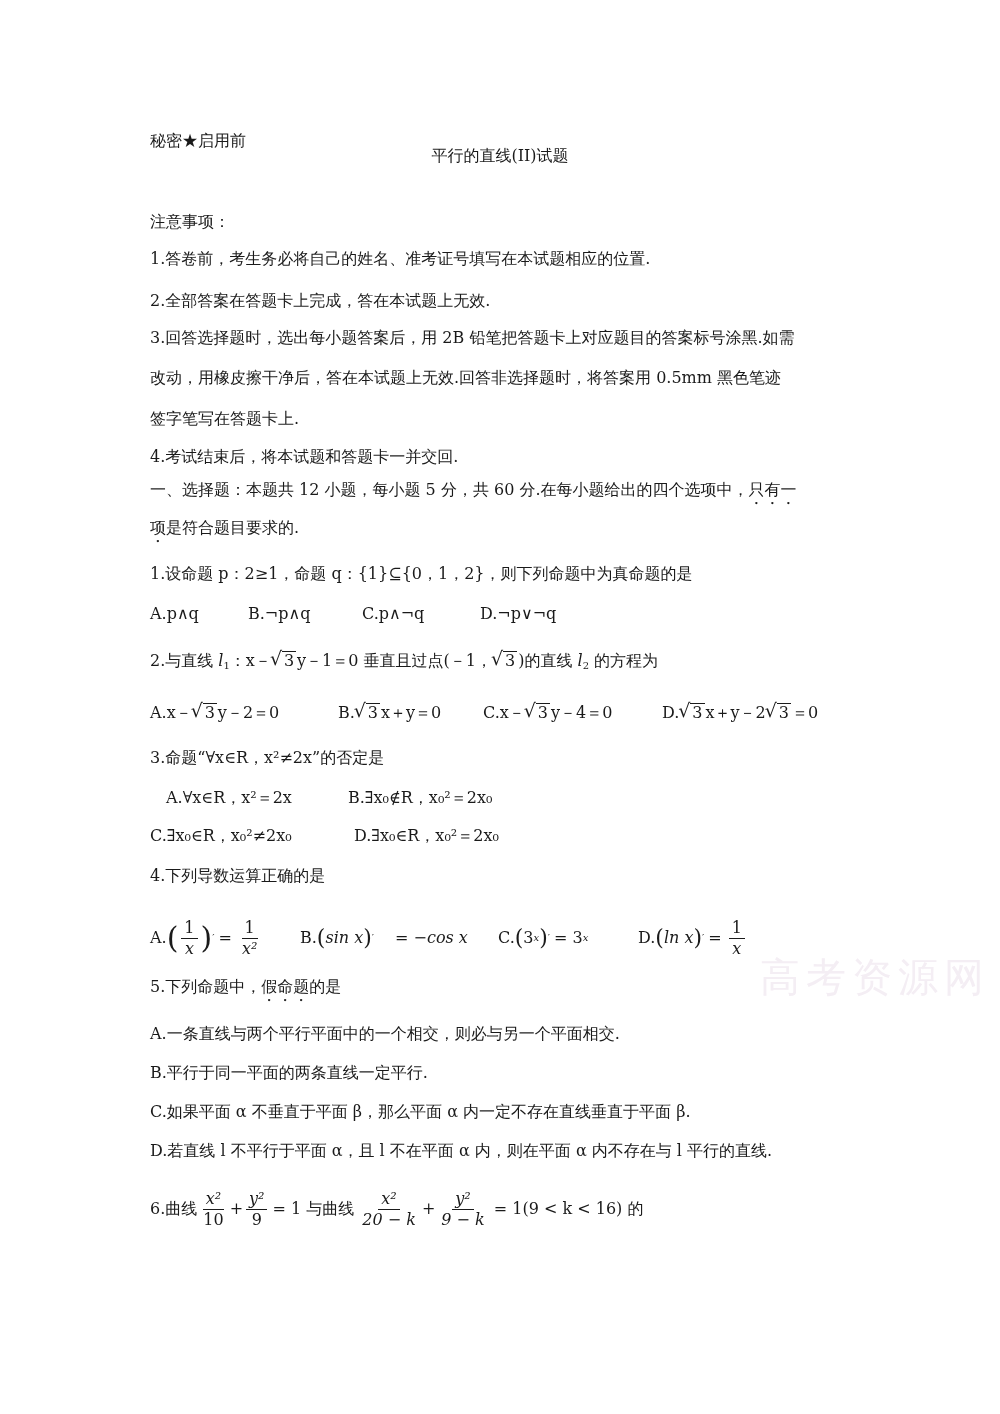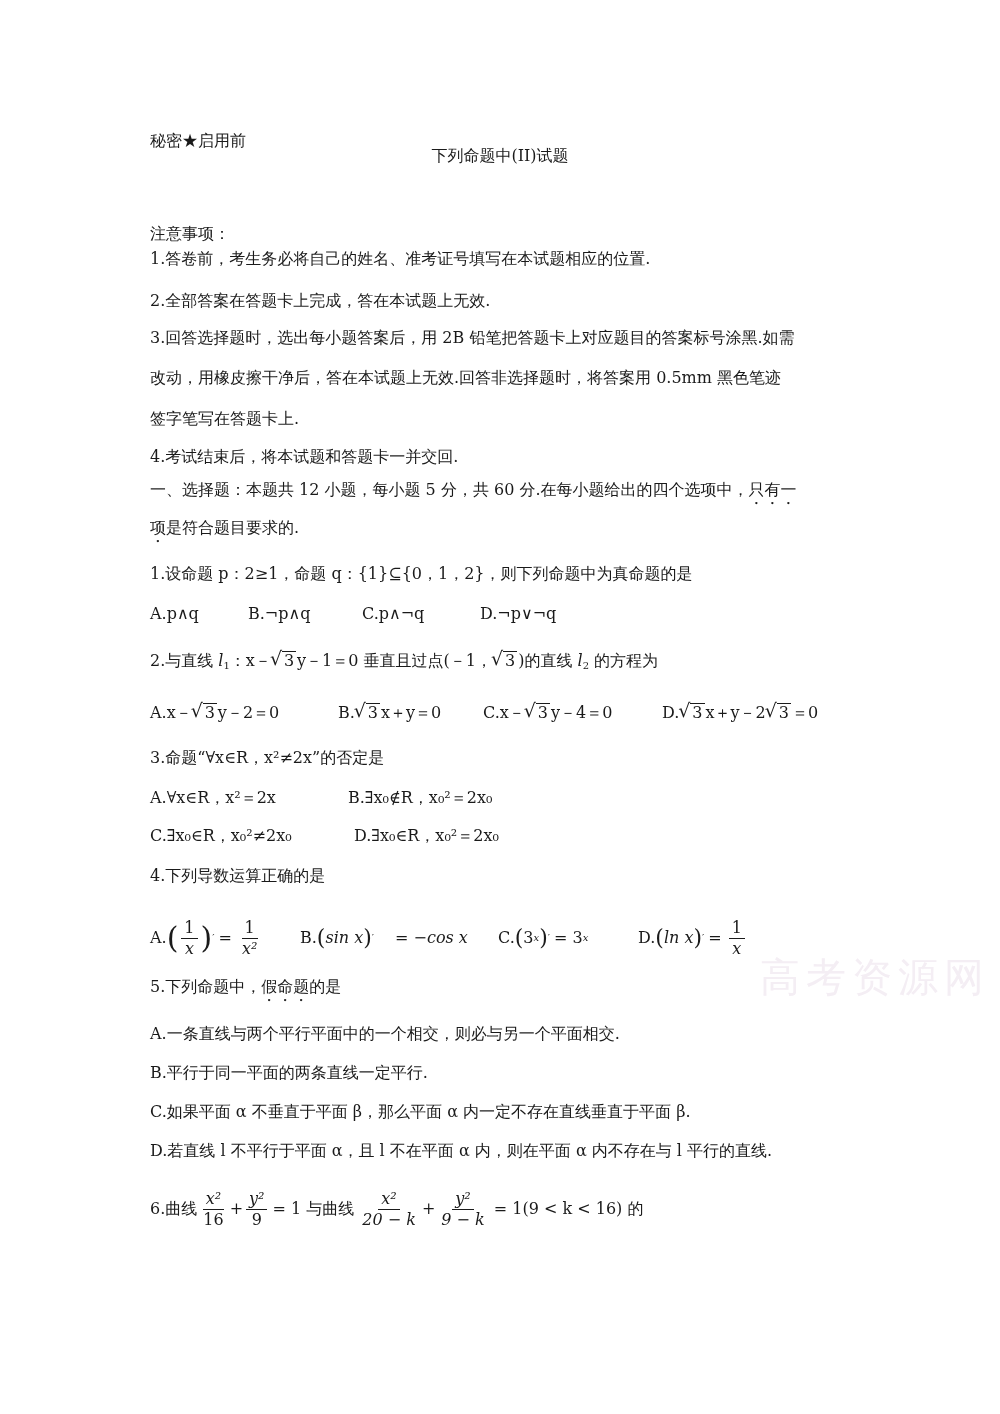--- a/index.html
+++ b/index.html
@@ -27,23 +27,23 @@
     position: absolute; left: 760px; top: 950px; font-size: 40px; color: #f4eef4;
     letter-spacing: 6px; font-family: "DejaVu Serif", serif;
   }
 </style>
 </head>
 <body>
 
 <div>
 
   <div class="line" style="top:131px">秘密★启用前</div>
-  <div class="title">下列命题中(II)试题</div>
+  <div class="title">平行的直线(II)试题</div>
 
-  <div class="line" style="top:224px">注意事项：</div>
+  <div class="line" style="top:212px">注意事项：</div>
   <div class="line" style="top:249px">1.答卷前，考生务必将自己的姓名、准考证号填写在本试题相应的位置.</div>
   <div class="line" style="top:291px">2.全部答案在答题卡上完成，答在本试题上无效.</div>
   <div class="line" style="top:328px">3.回答选择题时，选出每小题答案后，用 2B 铅笔把答题卡上对应题目的答案标号涂黑.如需</div>
   <div class="line" style="top:368px">改动，用橡皮擦干净后，答在本试题上无效.回答非选择题时，将答案用 0.5mm 黑色笔迹</div>
   <div class="line" style="top:409px">签字笔写在答题卡上.</div>
   <div class="line" style="top:447px">4.考试结束后，将本试题和答题卡一并交回.</div>
 
   <div class="line" style="top:480px">
     <span>一、选择题：本题共 12 小题，每小题 5 分，共 60 分.在每小题给出的四个选项中，</span><span class="dots">只有一</span>
   </div>
@@ -64,21 +64,21 @@
   </div>
   <div class="row" style="top:703px">
     <span class="opt" style="left:0"><span>A.x－</span><span class="sqrt"><span>3</span></span><span>y－2＝0</span></span>
     <span class="opt" style="left:188px"><span>B.</span><span class="sqrt"><span>3</span></span><span>x＋y＝0</span></span>
     <span class="opt" style="left:333px"><span>C.x－</span><span class="sqrt"><span>3</span></span><span>y－4＝0</span></span>
     <span class="opt" style="left:512px"><span>D.</span><span class="sqrt"><span>3</span></span><span>x＋y－2</span><span class="sqrt"><span>3</span></span><span>＝0</span></span>
   </div>
 
   <div class="line" style="top:748px">3.命题“∀x∈R，x²≠2x”的否定是</div>
   <div class="row" style="top:788px">
-    <span class="opt" style="left:0">A.∀x∈R，x²＝2x</span>
+    <span class="opt" style="left:16px">A.∀x∈R，x²＝2x</span>
     <span class="opt" style="left:198px">B.∃x₀∉R，x₀²＝2x₀</span>
   </div>
   <div class="row" style="top:826px">
     <span class="opt" style="left:0">C.∃x₀∈R，x₀²≠2x₀</span>
     <span class="opt" style="left:204px">D.∃x₀∈R，x₀²＝2x₀</span>
   </div>
 
   <div class="line" style="top:866px">4.下列导数运算正确的是</div>
   <div class="row" style="top:915px; height:46px;">
     <span class="opt" style="left:0; top:0; display:flex; align-items:center; height:46px;">
@@ -133,21 +133,21 @@
   </div>
   <div class="line" style="top:1024px">A.一条直线与两个平行平面中的一个相交，则必与另一个平面相交.</div>
   <div class="line" style="top:1063px">B.平行于同一平面的两条直线一定平行.</div>
   <div class="line" style="top:1102px">C.如果平面 α 不垂直于平面 β，那么平面 α 内一定不存在直线垂直于平面 β.</div>
   <div class="line" style="top:1141px">D.若直线 l 不平行于平面 α，且 l 不在平面 α 内，则在平面 α 内不存在与 l 平行的直线.</div>
 
   <div class="row" style="top:1186px; display:flex; align-items:center; height:46px;">
     <span>6.曲线</span>
     <span class="frac">
         <span class="num">x²</span>
-        <span style="font-style:normal">16</span>
+        <span style="font-style:normal">10</span>
       </span>
     <span>+</span>
     <span class="frac">
         <span class="num">y²</span>
         <span style="font-style:normal">9</span>
       </span>
     <span style="margin:0 2px">= 1 与曲线</span>
     <span class="frac">
         <span class="num">x²</span>
         <span>20 − k</span>

